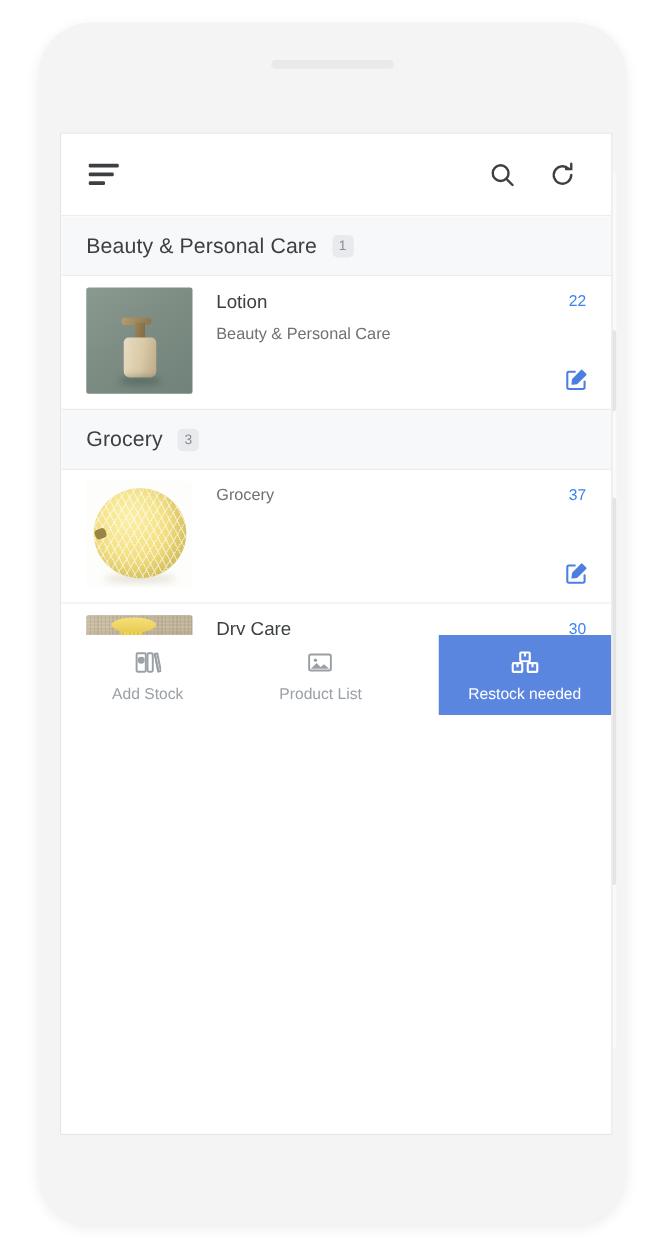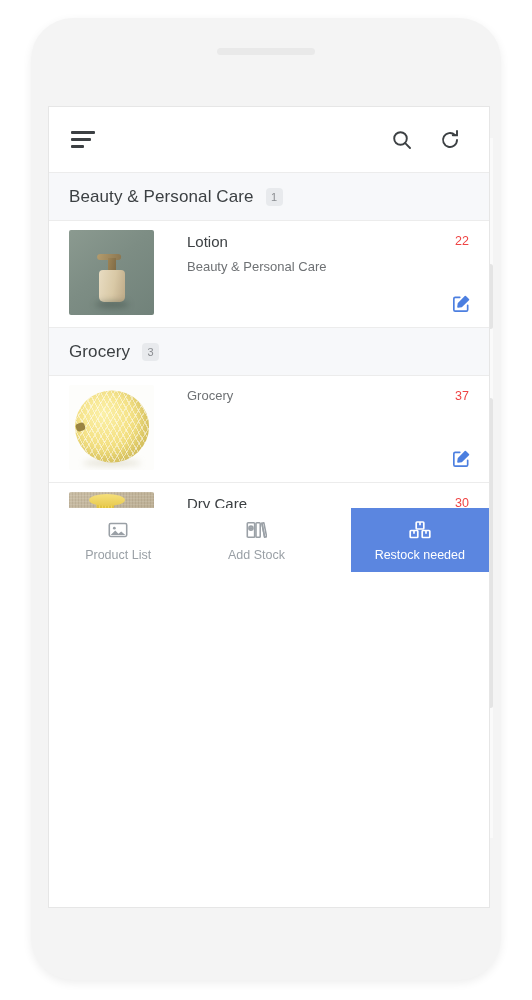--- a/index.html
+++ b/index.html
@@ -169,38 +169,38 @@
     width: 85px;
     height: 85px;
     min-width: 85px;
     border-radius: 2px;
     overflow: hidden;
     position: relative;
     background: #fff;
   }
   .row-text {
     flex: 1;
-    padding-left: 33px;
+    padding-left: 19px;
     padding-top: 3px;
   }
   .row-name {
     font-size: 15px;
     color: #3c4043;
     margin-bottom: 9px;
   }
   .row-cat {
     font-size: 13px;
     color: #6e7174;
   }
   .row-qty {
     position: absolute;
     right: 20px;
     top: 13px;
     font-size: 12.5px;
-    color: #ef4444;
+    color: #3b82f6;
   }
   .edit-icon {
     position: absolute;
     right: 18px;
     bottom: 13px;
     width: 20px;
     height: 20px;
     cursor: pointer;
   }
 
@@ -402,47 +402,47 @@
           <div class="row-name">Dry Care</div>
 
         </div>
         <div class="row-qty">30</div>
 
       </div>
 
     </div>
 
     <div class="tabbar">
-
-      <div class="tab">
-        <div class="tab-icon">
-          <svg width="22" height="22" viewBox="0 0 24 24" fill="none" stroke="#9aa0a6" stroke-width="1.7" stroke-linejoin="round">
-            <rect x="2.5" y="5" width="19" height="14" rx="1.5"></rect>
-            <circle cx="8" cy="10" r="1.5" fill="#9aa0a6" stroke="none"></circle>
-            <path d="M4 17.5l5-5 3.5 3.5 3-2.5 4.5 4" fill="#9aa0a6" stroke="none"></path>
-          </svg>
-        </div>
-        <div class="tab-label">Product List</div>
-      </div>
 
       <div class="tab">
         <div class="tab-icon">
           <svg width="22" height="22" viewBox="0 0 24 24" fill="none" stroke="#9aa0a6" stroke-width="1.7" stroke-linecap="round" stroke-linejoin="round">
             <rect x="2.5" y="4" width="8" height="16" rx="1"></rect>
             <circle cx="6.5" cy="10" r="2.2"></circle>
             <line x1="6.5" y1="8.4" x2="6.5" y2="11.6"></line>
             <line x1="4.9" y1="10" x2="8.1" y2="10"></line>
             <rect x="12" y="4" width="4.6" height="16" rx="1"></rect>
             <path d="M18.4 4.6l3 15.2"></path>
             <path d="M18.4 4.6l2.2-.4 3 15.2-2.2.4z"></path>
           </svg>
         </div>
         <div class="tab-label">Add Stock</div>
       </div>
 
+      <div class="tab">
+        <div class="tab-icon">
+          <svg width="22" height="22" viewBox="0 0 24 24" fill="none" stroke="#9aa0a6" stroke-width="1.7" stroke-linejoin="round">
+            <rect x="2.5" y="5" width="19" height="14" rx="1.5"></rect>
+            <circle cx="8" cy="10" r="1.5" fill="#9aa0a6" stroke="none"></circle>
+            <path d="M4 17.5l5-5 3.5 3.5 3-2.5 4.5 4" fill="#9aa0a6" stroke="none"></path>
+          </svg>
+        </div>
+        <div class="tab-label">Product List</div>
+      </div>
+
 
       <div class="tab active">
         <div class="tab-icon">
           <svg width="24" height="22" viewBox="0 0 24 22" fill="none" stroke="#ffffff" stroke-width="1.7" stroke-linejoin="round">
             <rect x="8.2" y="3" width="7.6" height="7" rx="0.8"></rect>
             <line x1="12" y1="3" x2="12" y2="6.2"></line>
             <rect x="2.2" y="11.5" width="7.6" height="7" rx="0.8"></rect>
             <line x1="6" y1="11.5" x2="6" y2="14.7"></line>
             <rect x="14.2" y="11.5" width="7.6" height="7" rx="0.8"></rect>
             <line x1="18" y1="11.5" x2="18" y2="14.7"></line>

